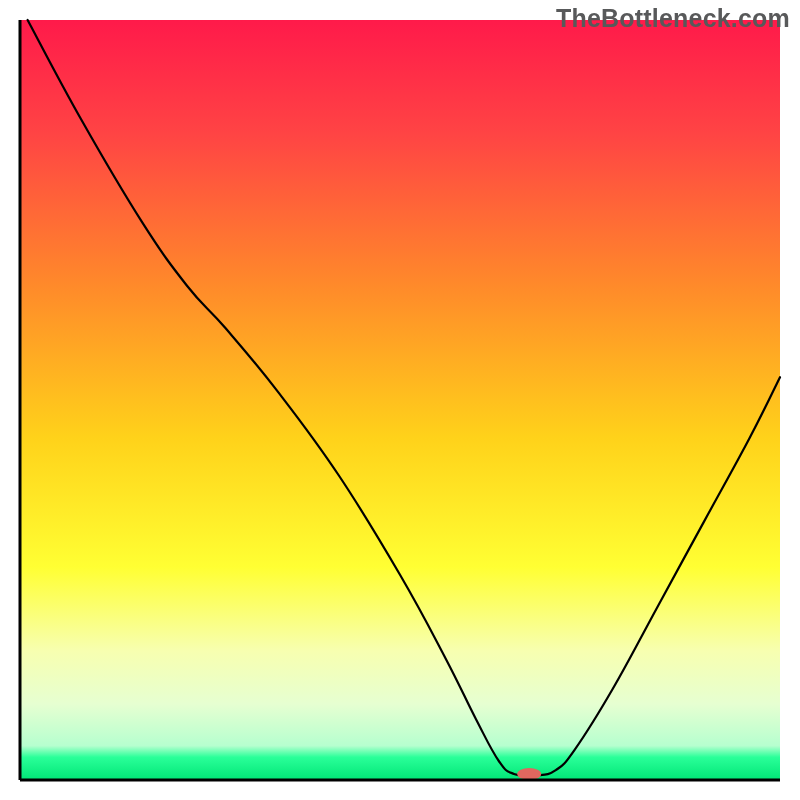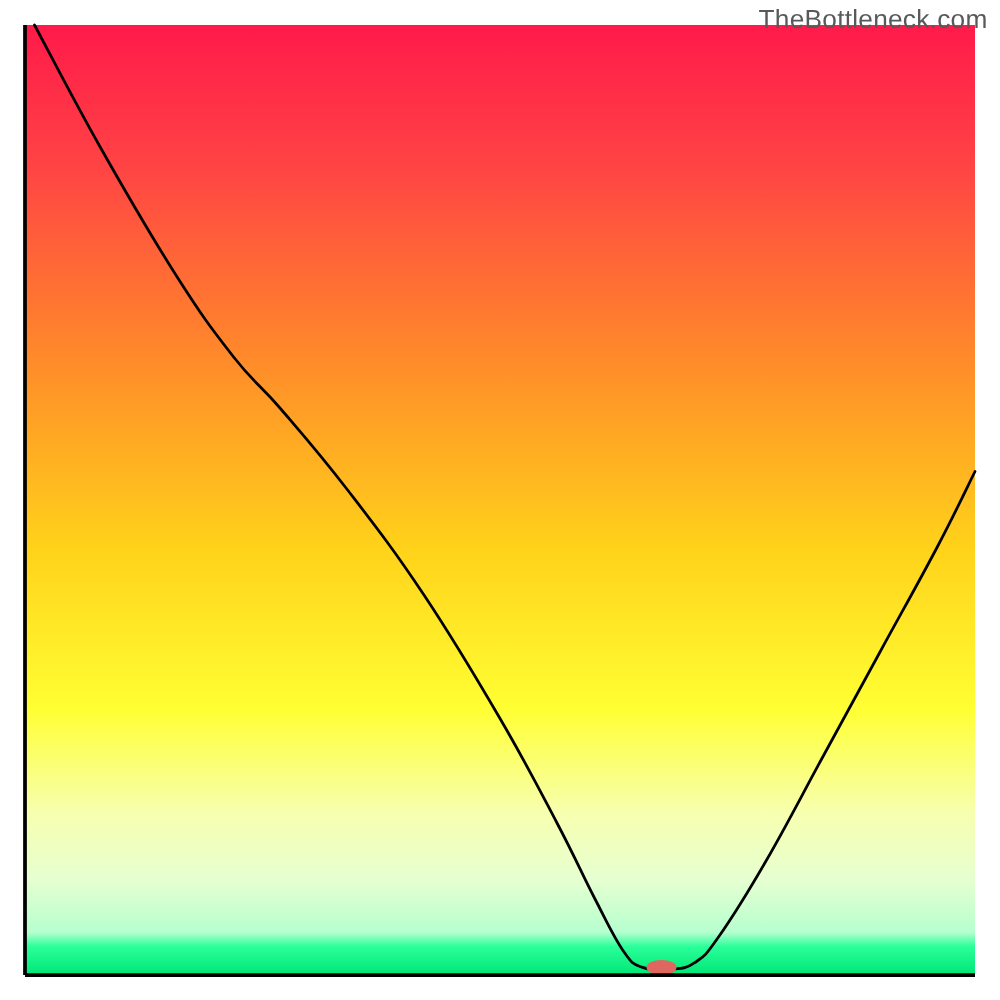--- a/index.html
+++ b/index.html
@@ -12,23 +12,23 @@
   }
   .chart-container {
     position: relative;
     width: 800px;
     height: 800px;
   }
   .watermark {
     position: absolute;
     top: 4px;
     right: 10px;
-    font-size: 21px;
+    font-size: 25px;
     color: #58595a;
-    font-weight: 400;
+    font-weight: 700;
     letter-spacing: 0.2px;
     z-index: 10;
   }
   svg {
     display: block;
   }
 </style>
 </head>
 <body>
 

